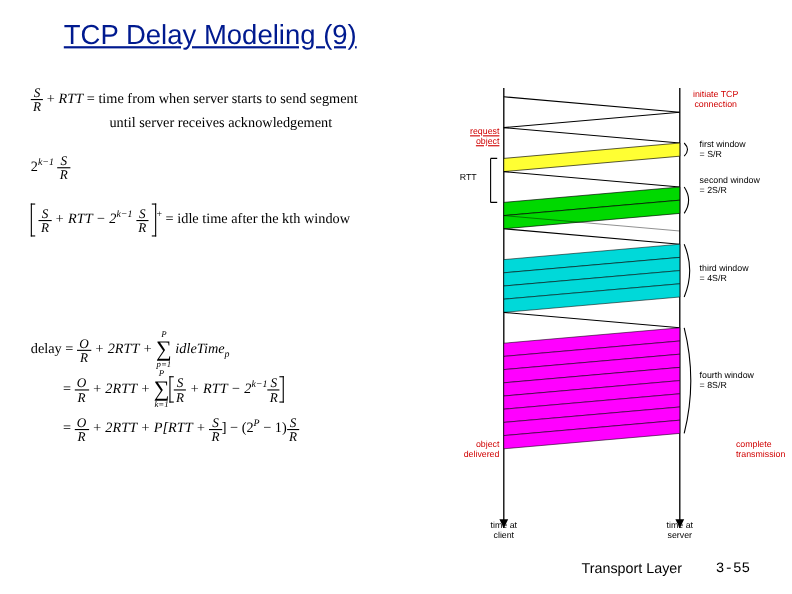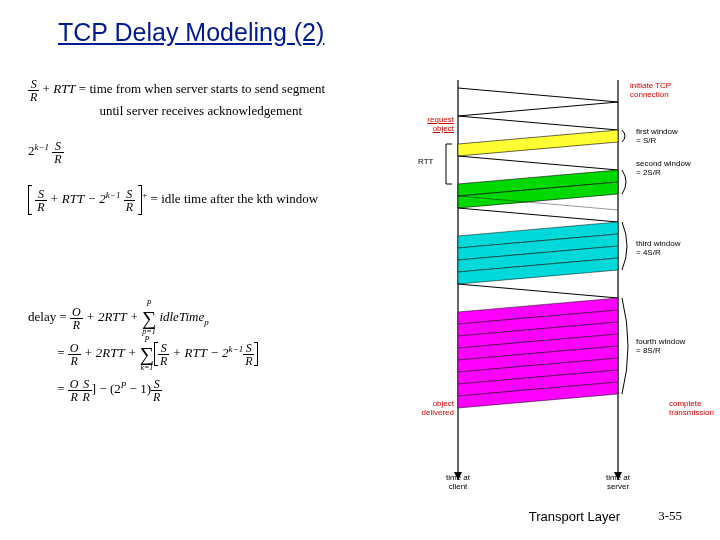--- a/index.html
+++ b/index.html
@@ -74,36 +74,36 @@
     bottom: 16px;
     right: 100px;
     font-family: 'Comic Sans MS', cursive, sans-serif;
     font-size: 13px;
     color: #000;
   }
   .footer-right {
     position: absolute;
     bottom: 16px;
     right: 38px;
-    font-family: Liberation Serif, serif;
+    font-family: Liberation Mono, monospace;
     font-size: 13px;
     color: #000;
   }
   .annot {
     position: absolute;
     font-family: Arial, sans-serif;
     font-size: 8px;
     line-height: 1.1;
   }
   .red { color: #d00000; }
 </style>
 </head>
 <body>
 
-<div class="slide-title">TCP Delay Modeling (2)</div>
+<div class="slide-title">TCP Delay Modeling (9)</div>
 
 <div class="eq-block eq1">
   <span class="frac"><span class="num it">S</span><span class="den it">R</span></span><span> + </span><span class="it">RTT</span><span> = </span><span>time from when server starts to send segment</span><br>
   &nbsp;&nbsp;&nbsp;&nbsp;&nbsp;&nbsp;&nbsp;&nbsp;&nbsp;&nbsp;&nbsp;&nbsp;&nbsp;&nbsp;&nbsp;&nbsp;&nbsp;&nbsp;&nbsp;&nbsp;&nbsp;&nbsp;<span>until server receives acknowledgement</span>
 </div>
 
 <div class="eq-block eq2">
   <span>2</span><span class="sup it">k−1</span>
   <span class="frac"><span class="num it">S</span><span class="den it">R</span></span>
 </div>
@@ -116,21 +116,21 @@
 </div>
 
 <div class="eq-block eq4">
   <span>delay = </span>
   <span class="frac"><span class="num it">O</span><span class="den it">R</span></span><span class="it"> + 2RTT + </span><span class="sigma-box"><span class="stop">P</span><span class="ssym">∑</span><span class="sbot">p=1</span></span><span class="it"> idleTime</span><span class="sub it">p</span>
   <br>
   &nbsp;&nbsp;&nbsp;&nbsp;&nbsp;&nbsp;&nbsp;&nbsp;<span> = </span>
   <span class="frac"><span class="num it">O</span><span class="den it">R</span></span><span class="it"> + 2RTT + </span><span class="sigma-box"><span class="stop">P</span><span class="ssym">∑</span><span class="sbot">k=1</span></span><span class="lbracket" style="height:22px"></span><span class="frac"><span class="num it">S</span><span class="den it">R</span></span><span class="it"> + RTT − 2</span><span class="sup it">k−1</span><span class="frac"><span class="num it">S</span><span class="den it">R</span></span><span class="rbracket" style="height:22px"></span>
   <br>
   &nbsp;&nbsp;&nbsp;&nbsp;&nbsp;&nbsp;&nbsp;&nbsp;<span> = </span>
-  <span class="frac"><span class="num it">O</span><span class="den it">R</span></span><span class="frac"><span class="num it">S</span><span class="den it">R</span></span><span>] − (2</span><span class="sup it">P</span><span> − 1)</span><span class="frac"><span class="num it">S</span><span class="den it">R</span></span>
+  <span class="frac"><span class="num it">O</span><span class="den it">R</span></span><span class="it"> + 2RTT + P[RTT + </span><span class="frac"><span class="num it">S</span><span class="den it">R</span></span><span>] − (2</span><span class="sup it">P</span><span> − 1)</span><span class="frac"><span class="num it">S</span><span class="den it">R</span></span>
 </div>
 
 <div class="diagram">
 <svg width="312" height="410">
 
   <line x1="70" y1="0" x2="70" y2="400" stroke="#000" stroke-width="1.2"></line>
   <line x1="230" y1="0" x2="230" y2="400" stroke="#000" stroke-width="1.2"></line>
 
   <polygon points="70,400 66,392 74,392" fill="#000"></polygon>
   <polygon points="230,400 226,392 234,392" fill="#000"></polygon>
@@ -170,21 +170,21 @@
   <line x1="58" y1="64" x2="58" y2="104" stroke="#000"></line>
   <line x1="58" y1="64" x2="64" y2="64" stroke="#000"></line>
   <line x1="58" y1="104" x2="64" y2="104" stroke="#000"></line>
 
   <path d="M234 50 Q240 56 234 62" fill="none" stroke="#000"></path>
   <path d="M234 90 Q242 102 234 114" fill="none" stroke="#000"></path>
   <path d="M234 142 Q244 166 234 190" fill="none" stroke="#000"></path>
   <path d="M234 218 Q246 266 234 314" fill="none" stroke="#000"></path>
 </svg>
 
-<div class="annot red" style="top:2px; left:242px;"><span>initiate TCP<br>connection</span></div>
+<div class="annot red" style="top:2px; left:242px;text-align:center;"><span>initiate TCP<br>connection</span></div>
 <div class="annot red" style="top:36px; left:22px; text-align:right; width:44px;text-decoration:underline;"><span>request<br>object</span></div>
 <div class="annot" style="top:78px; left:30px;"><span>RTT</span></div>
 <div class="annot red" style="top:320px; left:22px; text-align:right; width:44px;"><span>object<br>delivered</span></div>
 <div class="annot" style="top:394px; left:48px; text-align:center; width:44px;"><span>time at<br>client</span></div>
 <div class="annot" style="top:394px; left:208px; text-align:center; width:44px;"><span>time at<br>server</span></div>
 <div class="annot" style="top:48px; left:248px;"><span>first window<br>= S/R</span></div>
 <div class="annot" style="top:80px; left:248px;"><span>second window<br>= 2S/R</span></div>
 <div class="annot" style="top:160px; left:248px;"><span>third window<br>= 4S/R</span></div>
 <div class="annot" style="top:258px; left:248px;"><span>fourth window<br>= 8S/R</span></div>
 <div class="annot red" style="top:320px; left:256px;margin-left:25px;"><span>complete<br>transmission</span></div>

